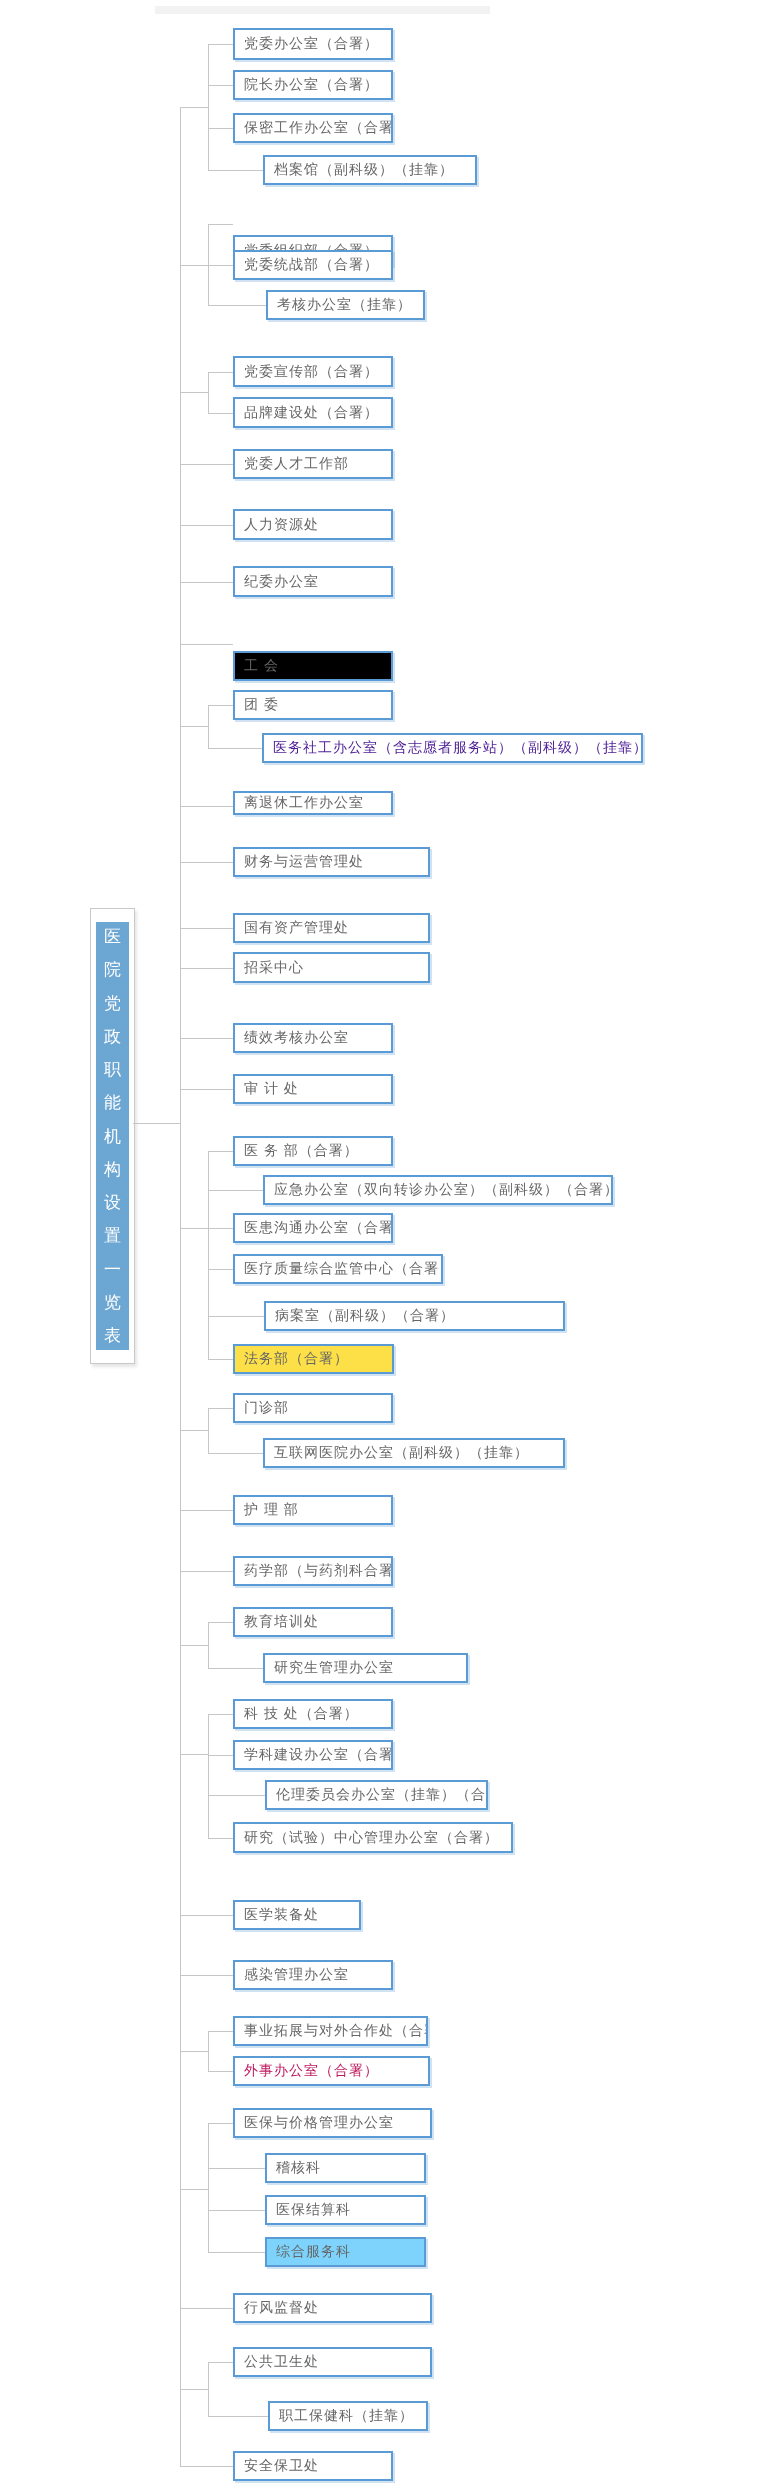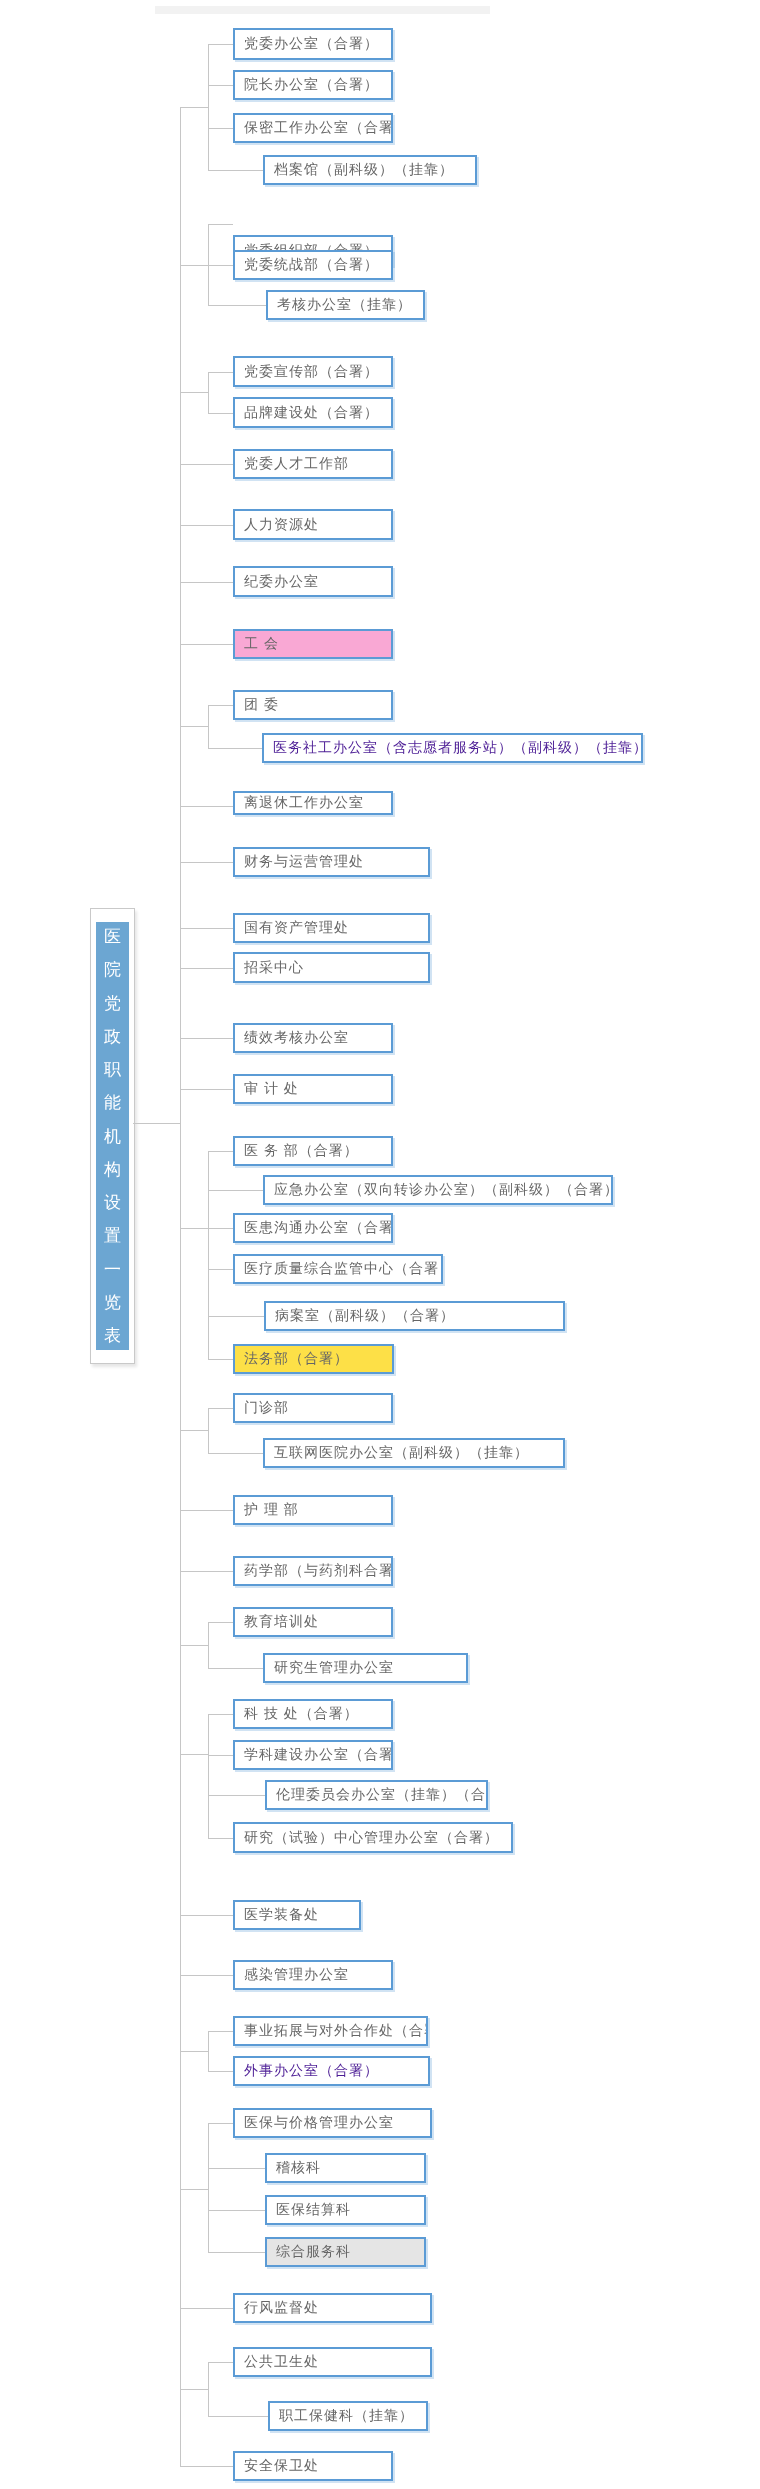--- a/index.html
+++ b/index.html
@@ -161,21 +161,21 @@
       <div class="node" style="left: 233px; top: 113px; width: 160px; height: 30px; border-color: rgb(91, 155, 213); background: rgb(255, 255, 255); color: rgb(102, 102, 102);">保密工作办公室（合署）</div>
       <div class="node" style="left: 263px; top: 155px; width: 214px; height: 30px; border-color: rgb(91, 155, 213); background: rgb(255, 255, 255); color: rgb(102, 102, 102);">档案馆（副科级）（挂靠）</div>
       <div class="node" style="left: 233px; top: 208px; width: 160px; height: 31px; border-color: rgb(91, 155, 213); background: rgb(255, 255, 255); color: rgb(102, 102, 102); margin-top: 27px;">党委组织部（合署）</div>
       <div class="node" style="left: 233px; top: 250px; width: 160px; height: 30px; border-color: rgb(91, 155, 213); background: rgb(255, 255, 255); color: rgb(102, 102, 102);">党委统战部（合署）</div>
       <div class="node" style="left: 266px; top: 290px; width: 159px; height: 30px; border-color: rgb(91, 155, 213); background: rgb(255, 255, 255); color: rgb(102, 102, 102);">考核办公室（挂靠）</div>
       <div class="node" style="left: 233px; top: 356px; width: 160px; height: 31px; border-color: rgb(91, 155, 213); background: rgb(255, 255, 255); color: rgb(102, 102, 102);">党委宣传部（合署）</div>
       <div class="node" style="left: 233px; top: 397px; width: 160px; height: 31px; border-color: rgb(91, 155, 213); background: rgb(255, 255, 255); color: rgb(102, 102, 102);">品牌建设处（合署）</div>
       <div class="node" style="left: 233px; top: 449px; width: 160px; height: 30px; border-color: rgb(91, 155, 213); background: rgb(255, 255, 255); color: rgb(102, 102, 102);">党委人才工作部</div>
       <div class="node" style="left: 233px; top: 509px; width: 160px; height: 31px; border-color: rgb(91, 155, 213); background: rgb(255, 255, 255); color: rgb(102, 102, 102);">人力资源处</div>
       <div class="node" style="left: 233px; top: 566px; width: 160px; height: 31px; border-color: rgb(91, 155, 213); background: rgb(255, 255, 255); color: rgb(102, 102, 102);">纪委办公室</div>
-      <div class="node" style="left: 233px; top: 629px; width: 160px; height: 30px; border-color: rgb(91, 155, 213); background: #f9a8d4; color: rgb(102, 102, 102);">工  会</div>
+      <div class="node" style="left: 233px; top: 651px; width: 160px; height: 30px; border-color: rgb(91, 155, 213); background: #000000; color: rgb(102, 102, 102);">工  会</div>
       <div class="node" style="left: 233px; top: 690px; width: 160px; height: 30px; border-color: rgb(91, 155, 213); background: rgb(255, 255, 255); color: rgb(102, 102, 102);">团  委</div>
       <div class="node" style="left: 262px; top: 733px; width: 381px; height: 30px; border-color: rgb(91, 155, 213); background: rgb(255, 255, 255); color: #4c1d95;">医务社工办公室（含志愿者服务站）（副科级）（挂靠）</div>
       <div class="node" style="left: 233px; top: 791px; width: 160px; height: 24px; border-color: rgb(91, 155, 213); background: rgb(255, 255, 255); color: rgb(102, 102, 102);">离退休工作办公室</div>
       <div class="node" style="left: 233px; top: 847px; width: 197px; height: 30px; border-color: rgb(91, 155, 213); background: rgb(255, 255, 255); color: rgb(102, 102, 102);">财务与运营管理处</div>
       <div class="node" style="left: 233px; top: 913px; width: 197px; height: 30px; border-color: rgb(91, 155, 213); background: rgb(255, 255, 255); color: rgb(102, 102, 102);">国有资产管理处</div>
       <div class="node" style="left: 233px; top: 952px; width: 197px; height: 31px; border-color: rgb(91, 155, 213); background: rgb(255, 255, 255); color: rgb(102, 102, 102);">招采中心</div>
       <div class="node" style="left: 233px; top: 1023px; width: 160px; height: 30px; border-color: rgb(91, 155, 213); background: rgb(255, 255, 255); color: rgb(102, 102, 102);">绩效考核办公室</div>
       <div class="node" style="left: 233px; top: 1074px; width: 160px; height: 30px; border-color: rgb(91, 155, 213); background: rgb(255, 255, 255); color: rgb(102, 102, 102);">审  计  处</div>
       <div class="node" style="left: 233px; top: 1136px; width: 160px; height: 30px; border-color: rgb(91, 155, 213); background: rgb(255, 255, 255); color: rgb(102, 102, 102);">医  务  部（合署）</div>
       <div class="node" style="left: 263px; top: 1175px; width: 350px; height: 30px; border-color: rgb(91, 155, 213); background: rgb(255, 255, 255); color: rgb(102, 102, 102);">应急办公室（双向转诊办公室）（副科级）（合署）（挂靠）</div>
@@ -189,23 +189,23 @@
       <div class="node" style="left: 233px; top: 1556px; width: 160px; height: 30px; border-color: rgb(91, 155, 213); background: rgb(255, 255, 255); color: rgb(102, 102, 102);">药学部（与药剂科合署）</div>
       <div class="node" style="left: 233px; top: 1607px; width: 160px; height: 30px; border-color: rgb(91, 155, 213); background: rgb(255, 255, 255); color: rgb(102, 102, 102);">教育培训处</div>
       <div class="node" style="left: 263px; top: 1653px; width: 205px; height: 30px; border-color: rgb(91, 155, 213); background: rgb(255, 255, 255); color: rgb(102, 102, 102);">研究生管理办公室</div>
       <div class="node" style="left: 233px; top: 1699px; width: 160px; height: 30px; border-color: rgb(91, 155, 213); background: rgb(255, 255, 255); color: rgb(102, 102, 102);">科 技 处（合署）</div>
       <div class="node" style="left: 233px; top: 1740px; width: 160px; height: 30px; border-color: rgb(91, 155, 213); background: rgb(255, 255, 255); color: rgb(102, 102, 102);">学科建设办公室（合署）</div>
       <div class="node" style="left: 265px; top: 1780px; width: 223px; height: 30px; border-color: rgb(91, 155, 213); background: rgb(255, 255, 255); color: rgb(102, 102, 102);">伦理委员会办公室（挂靠）（合署）</div>
       <div class="node" style="left: 233px; top: 1822px; width: 280px; height: 31px; border-color: rgb(91, 155, 213); background: rgb(255, 255, 255); color: rgb(102, 102, 102);">研究（试验）中心管理办公室（合署）</div>
       <div class="node" style="left: 233px; top: 1900px; width: 128px; height: 30px; border-color: rgb(91, 155, 213); background: rgb(255, 255, 255); color: rgb(102, 102, 102);">医学装备处</div>
       <div class="node" style="left: 233px; top: 1960px; width: 160px; height: 30px; border-color: rgb(91, 155, 213); background: rgb(255, 255, 255); color: rgb(102, 102, 102);">感染管理办公室</div>
       <div class="node" style="left: 233px; top: 2016px; width: 195px; height: 30px; border-color: rgb(91, 155, 213); background: rgb(255, 255, 255); color: rgb(102, 102, 102);">事业拓展与对外合作处（合署）</div>
-      <div class="node" style="left: 233px; top: 2056px; width: 197px; height: 30px; border-color: rgb(91, 155, 213); background: rgb(255, 255, 255); color: #4c1d95;">外事办公室（合署）</div>
+      <div class="node" style="left: 233px; top: 2056px; width: 197px; height: 30px; border-color: rgb(91, 155, 213); background: rgb(255, 255, 255); color: #be185d;">外事办公室（合署）</div>
       <div class="node" style="left: 233px; top: 2108px; width: 199px; height: 30px; border-color: rgb(91, 155, 213); background: rgb(255, 255, 255); color: rgb(102, 102, 102);">医保与价格管理办公室</div>
       <div class="node" style="left: 265px; top: 2153px; width: 161px; height: 30px; border-color: rgb(91, 155, 213); background: rgb(255, 255, 255); color: rgb(102, 102, 102);">稽核科</div>
       <div class="node" style="left: 265px; top: 2195px; width: 161px; height: 30px; border-color: rgb(91, 155, 213); background: rgb(255, 255, 255); color: rgb(102, 102, 102);">医保结算科</div>
-      <div class="node" style="left: 265px; top: 2237px; width: 161px; height: 30px; border-color: rgb(91, 155, 213); background: #e5e5e5; color: rgb(102, 102, 102);">综合服务科</div>
+      <div class="node" style="left: 265px; top: 2237px; width: 161px; height: 30px; border-color: rgb(91, 155, 213); background: #7dd3fc; color: rgb(102, 102, 102);">综合服务科</div>
       <div class="node" style="left: 233px; top: 2293px; width: 199px; height: 30px; border-color: rgb(91, 155, 213); background: rgb(255, 255, 255); color: rgb(102, 102, 102);">行风监督处</div>
       <div class="node" style="left: 233px; top: 2347px; width: 199px; height: 30px; border-color: rgb(91, 155, 213); background: rgb(255, 255, 255); color: rgb(102, 102, 102);">公共卫生处</div>
       <div class="node" style="left: 268px; top: 2401px; width: 160px; height: 30px; border-color: rgb(91, 155, 213); background: rgb(255, 255, 255); color: rgb(102, 102, 102);">职工保健科（挂靠）</div>
       <div class="node" style="left: 233px; top: 2451px; width: 160px; height: 30px; border-color: rgb(91, 155, 213); background: rgb(255, 255, 255); color: rgb(102, 102, 102);">安全保卫处</div>
     </div>
 </div>
 
 </body></html>

